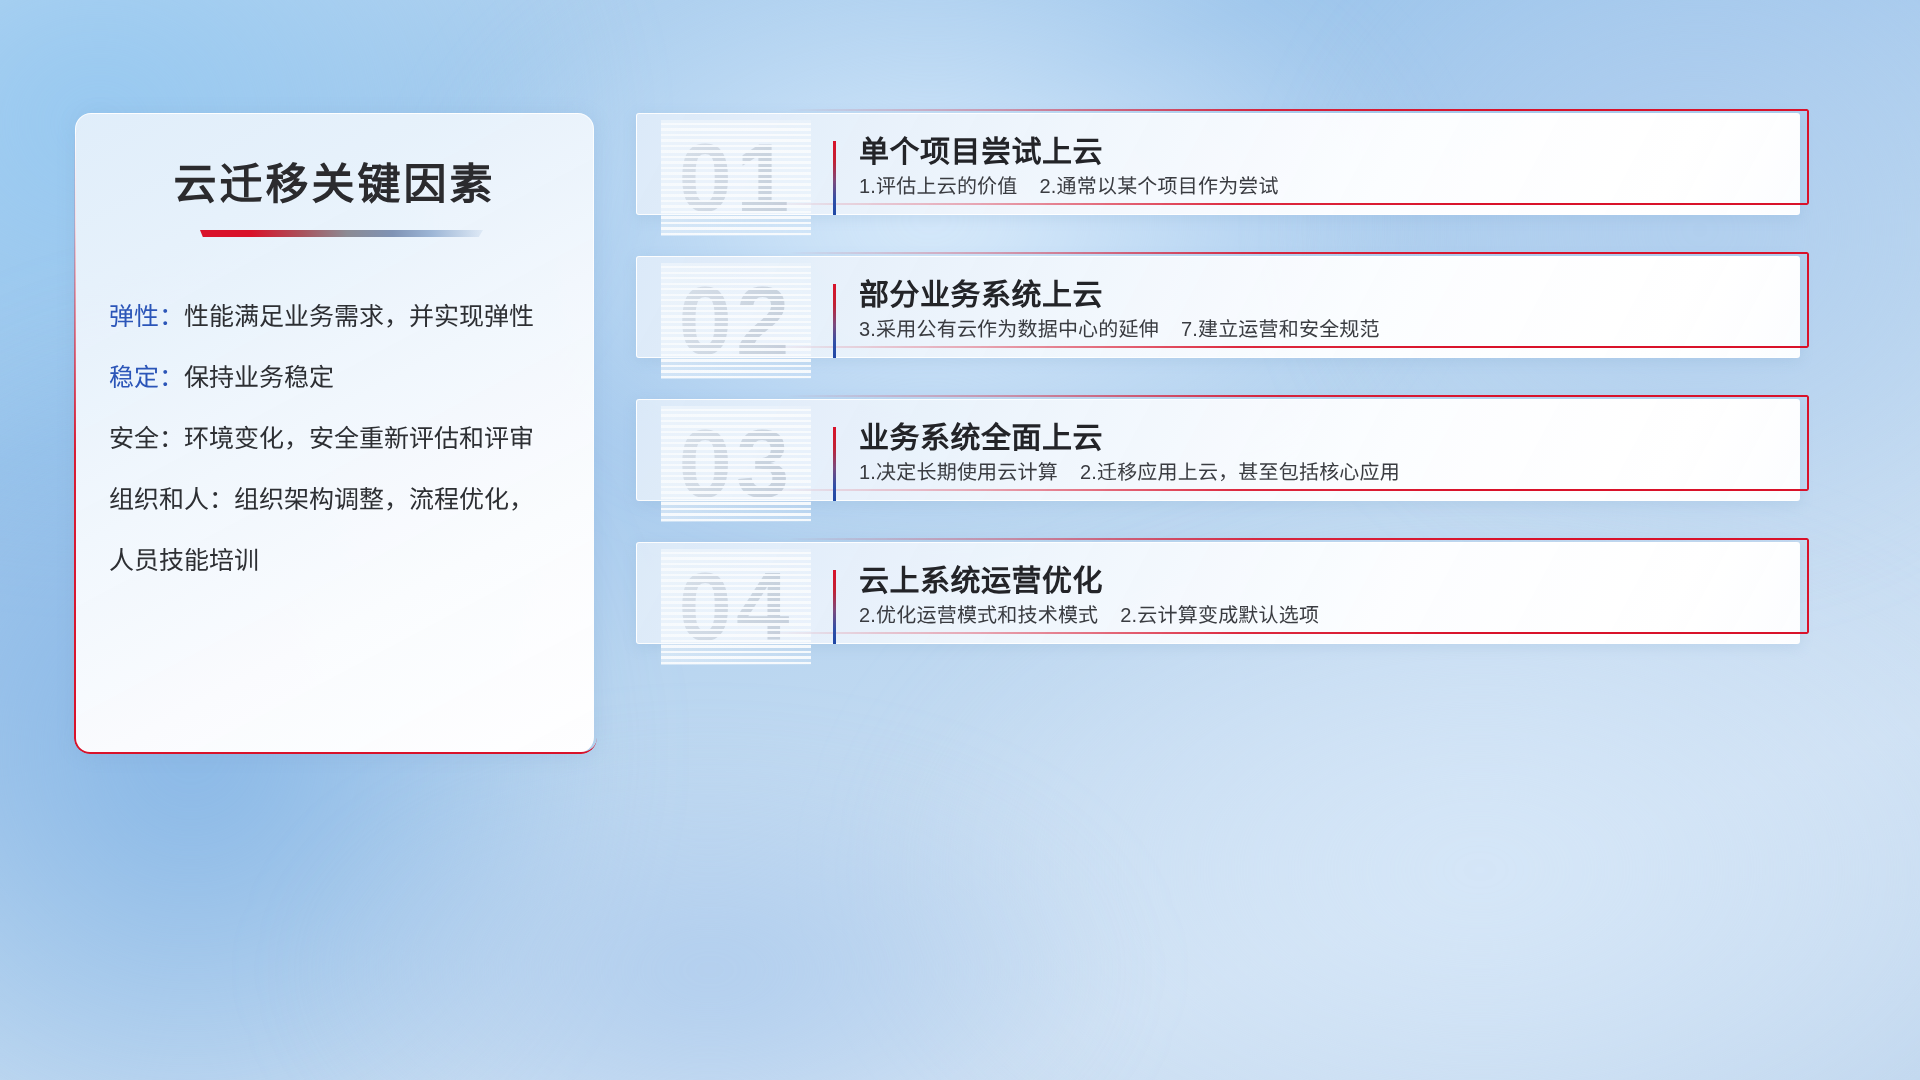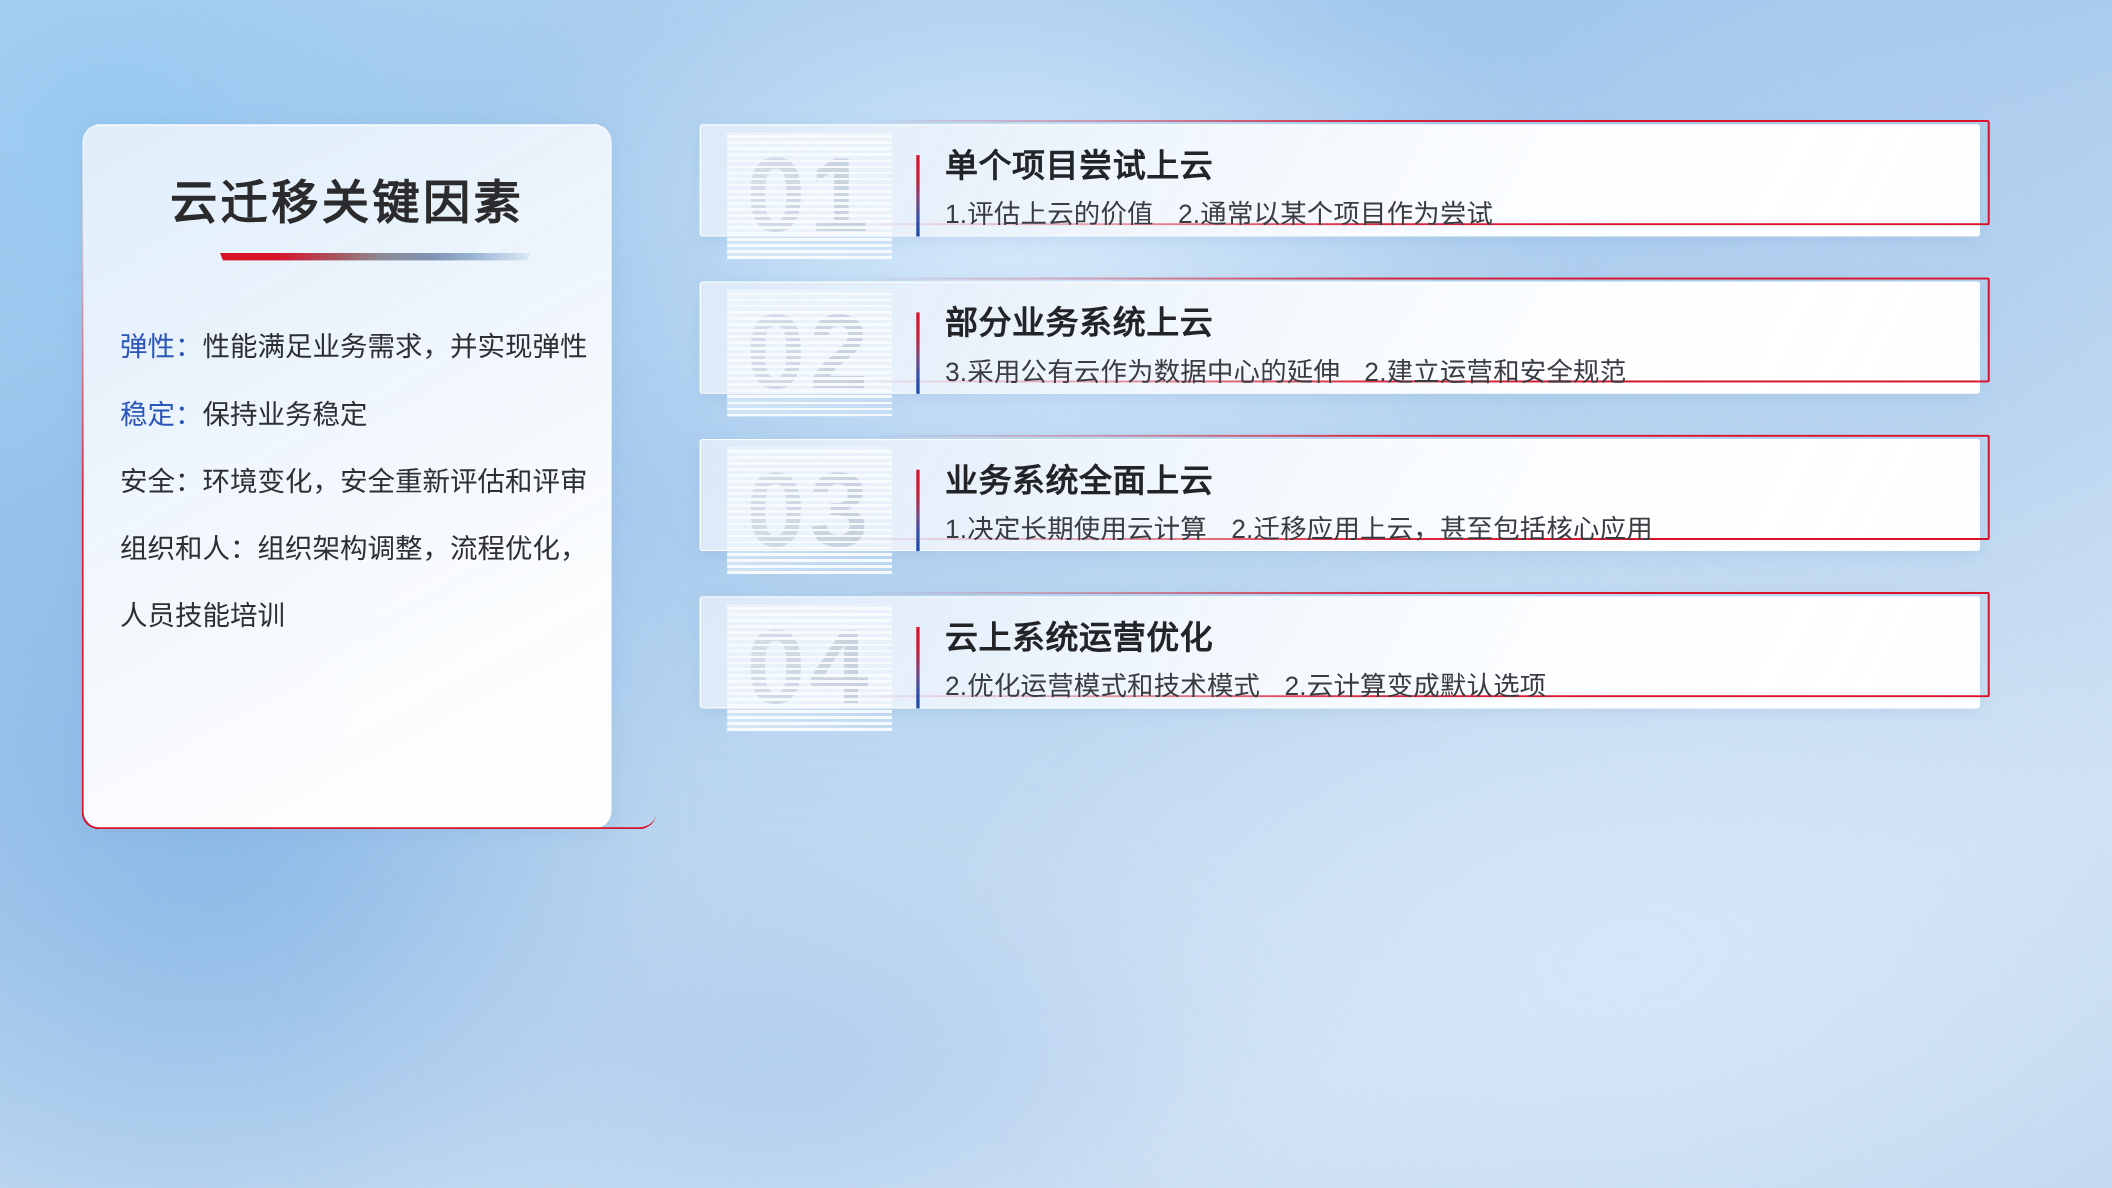--- a/index.html
+++ b/index.html
@@ -52,21 +52,21 @@
     filter:blur(46px);
   }
   .bg-blob-f{
     position:absolute;left:300px;top:760px;width:820px;height:420px;
     background:radial-gradient(ellipse at 50% 50%, rgba(168,200,236,.75) 0%, rgba(168,200,236,0) 72%);
     filter:blur(46px);
   }
 
   
   .left-panel{
-    position:absolute;left:75px;top:113px;width:481px;height:640px;
+    position:absolute;left:75px;top:113px;width:519px;height:640px;
     border-radius:16px;
     background:linear-gradient(152deg,
         rgba(226,238,250,.97) 0%,
         rgba(233,242,251,.97) 22%,
         rgba(243,248,253,.98) 48%,
         rgba(251,252,254,.99) 72%,
         rgba(254,254,255,1) 100%);
     box-shadow:0 2px 18px rgba(120,160,205,.22);
     border:1px solid rgba(255,255,255,.85);
     box-sizing:border-box;
@@ -163,22 +163,22 @@
     position:absolute;left:196px;top:27px;width:3px;height:74px;
     background:linear-gradient(to bottom,#d9122a 0%,#c22134 28%,#7b4a7e 55%,#2f4fa8 80%,#1f47a5 100%);
   }
 
   .card-body{position:absolute;left:222px;top:18px;right:30px;}
   .card-title{
     font-size:30px;font-weight:700;color:#232428;letter-spacing:.5px;
     line-height:40px;white-space:nowrap;
   }
   .card-sub{
-    margin-top:11px;
-    font-size:24px;color:#3a3c41;letter-spacing:.2px;
+    margin-top:1px;
+    font-size:20px;color:#3a3c41;letter-spacing:.2px;
     line-height:26px;white-space:nowrap;
   }
   .sub-gap{display:inline-block;width:22px;}
 </style>
 </head>
 <body>
 
 <div class="stage">
 
   <div class="bg-base"></div>
@@ -241,21 +241,21 @@
       <div class="card-outline"></div>
       <div class="card-num-wrap">
         <div class="card-num-glyph">02</div>
         <div class="card-num-stripes"></div>
         <div class="card-num-tint"></div>
       </div>
       <div class="card-divider"></div>
       <div class="card-body">
         <div class="card-title">部分业务系统上云</div>
         <div class="card-sub">
-          <span>3.采用公有云作为数据中心的延伸</span><span class="sub-gap"></span><span>2.建立运营和安全规范</span>
+          <span>3.采用公有云作为数据中心的延伸</span><span class="sub-gap"></span><span>7.建立运营和安全规范</span>
         </div>
       </div>
     </div>
 
     <div class="card">
       <div class="card-outline"></div>
       <div class="card-num-wrap">
         <div class="card-num-glyph">03</div>
         <div class="card-num-stripes"></div>
         <div class="card-num-tint"></div>

